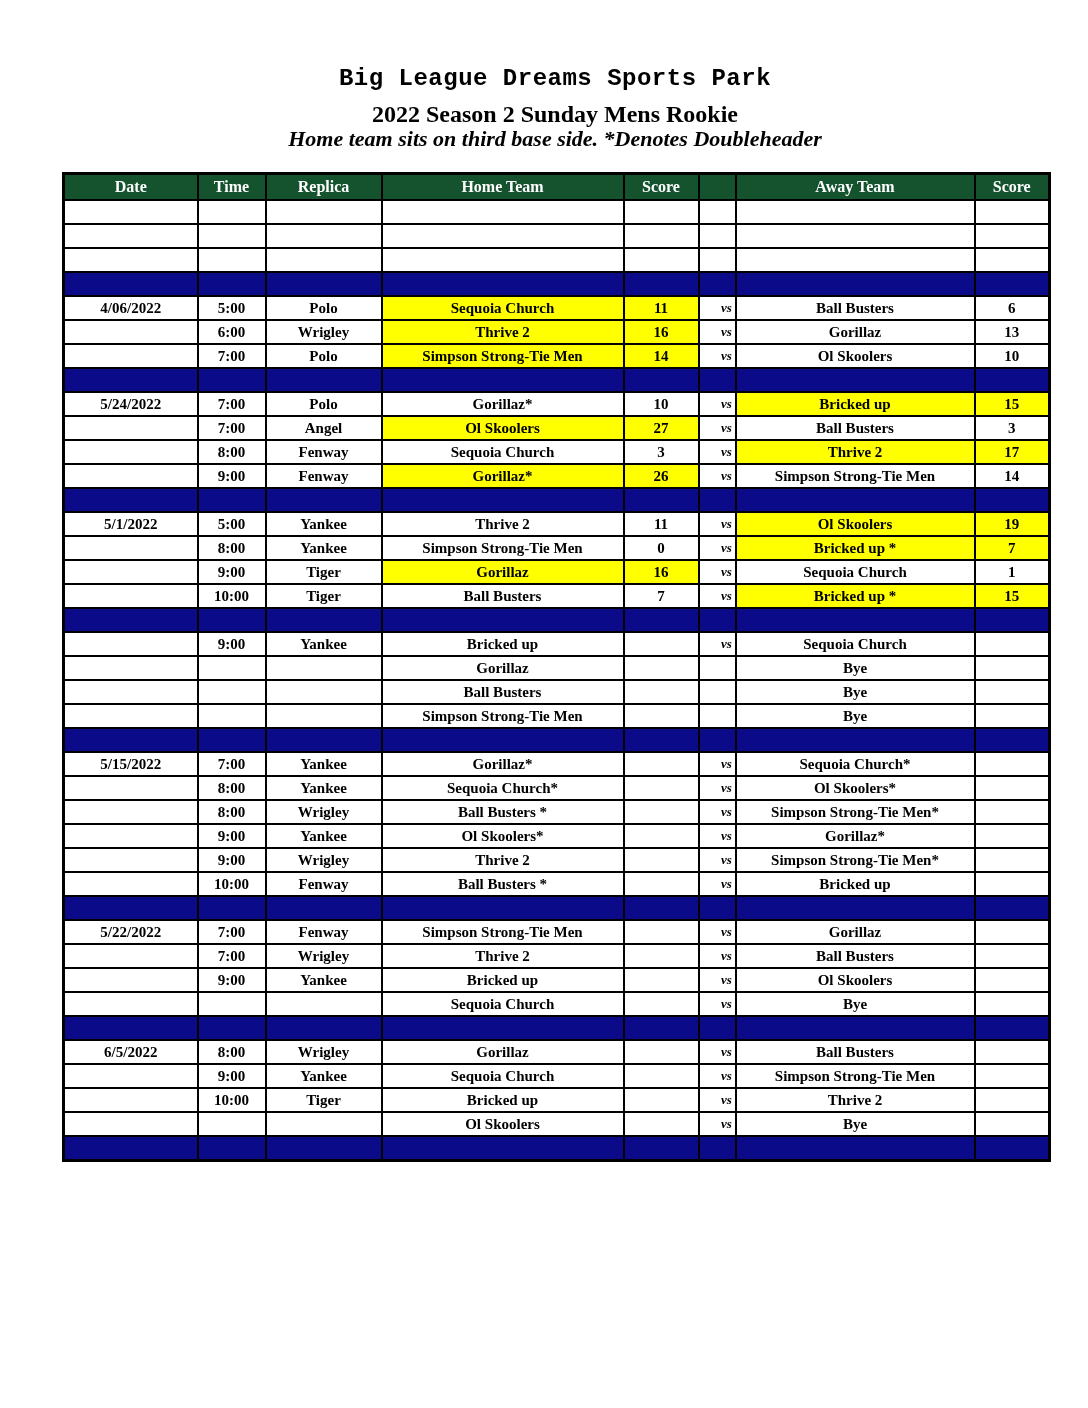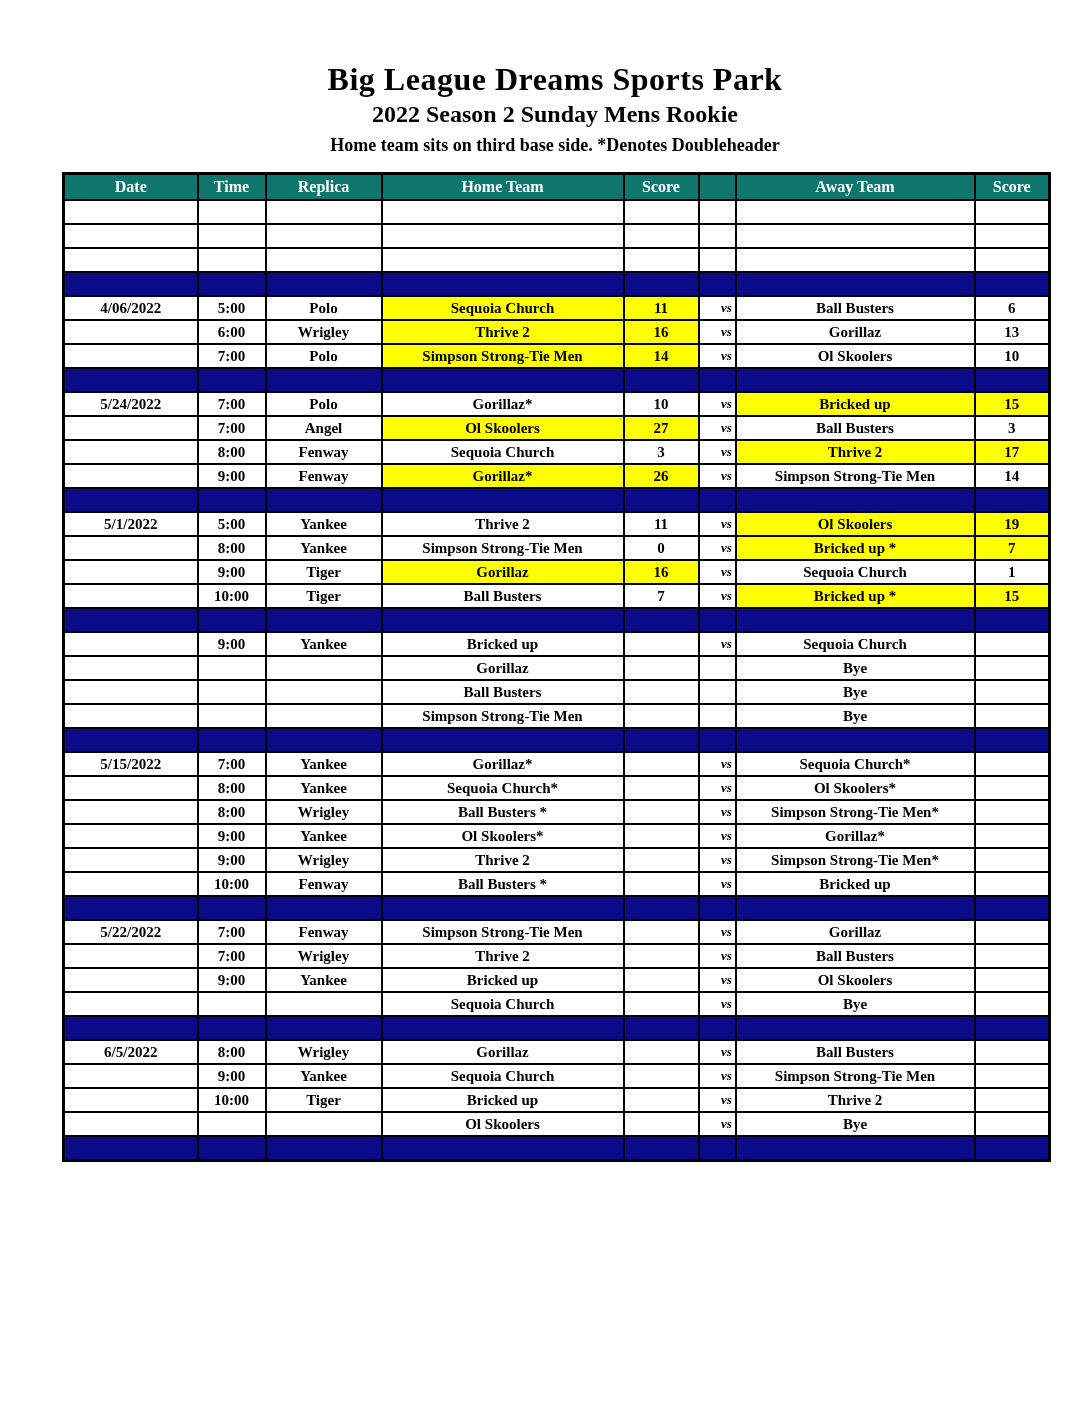--- a/index.html
+++ b/index.html
@@ -1,23 +1,23 @@
 <!DOCTYPE html>
 <html><head>
 <meta charset="utf-8">
 <style>
   html,body{margin:0;padding:0;background:#ffffff;}
   body{width:1088px;height:1408px;font-family:"Liberation Serif",serif;color:#000;}
   .page{position:relative;width:1088px;height:1408px;background:#fff;overflow:hidden;}
   .header-block{position:absolute;left:62px;top:62px;width:986px;text-align:center;}
-  .title{font-size:32px;font-weight:bold;line-height:34px;letter-spacing:.5px;}
+  .title{font-size:24px;font-weight:bold;line-height:34px;letter-spacing:.5px;font-family:Liberation Mono, monospace;}
   .subtitle{font-size:24px;font-weight:bold;line-height:28px;margin-top:4px;}
-  .note{font-size:18px;font-weight:bold;line-height:20px;margin-top:7px;}
+  .note{font-size:22px;font-weight:bold;font-style:italic;line-height:20px;margin-top:1px;}
   table.sched{position:absolute;left:62px;top:172px;width:986px;border-collapse:collapse;table-layout:fixed;border:3px solid #000;}
-  .sched th{background:#0f766e;color:#fff;font-size:16px;font-weight:bold;height:24px;border:2px solid #000;padding:0;text-align:center;}
+  .sched th{background:#14532d;color:#fff;font-size:16px;font-weight:bold;height:24px;border:2px solid #000;padding:0;text-align:center;}
   .sched td{border:2px solid #000;height:20px;padding:0 2px;text-align:center;font-size:15px;font-weight:bold;white-space:nowrap;overflow:hidden;vertical-align:middle;}
   .sched tr{height:24px;}
   .sched td.sep{background:#0b0b8a;}
   .sched td.hl{background:#ffff00;}
   .sched td.c-vs{font-style:italic;font-size:13px;padding-left:21px;}
 </style>
 </head>
 <body>
 
 <div class="page">

